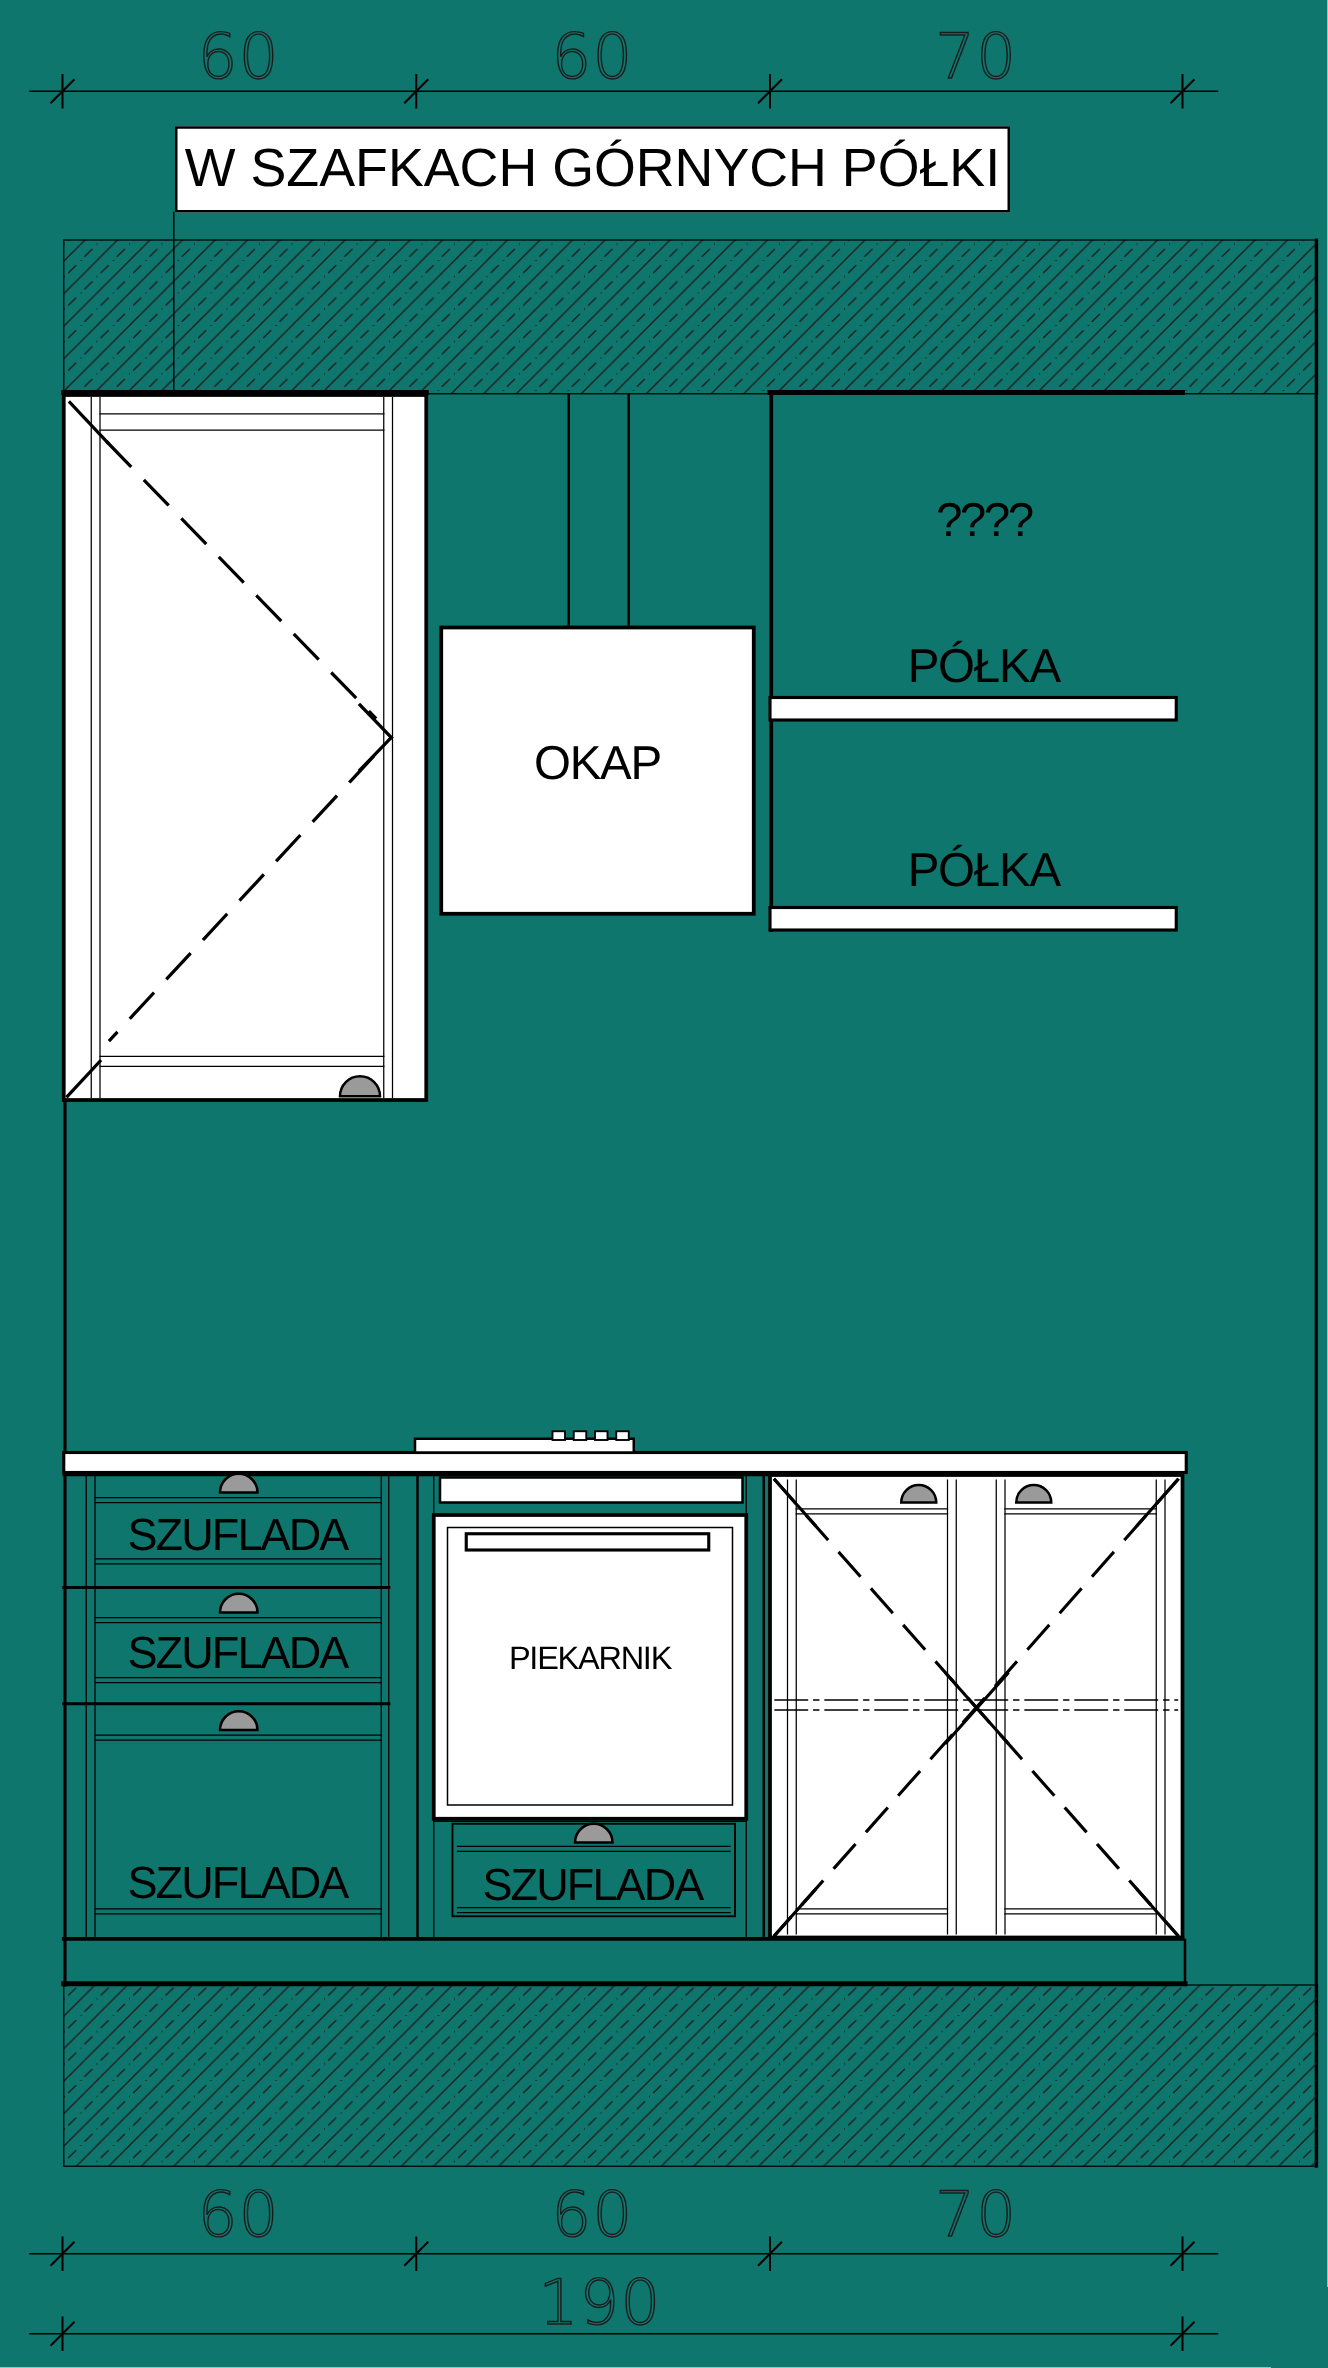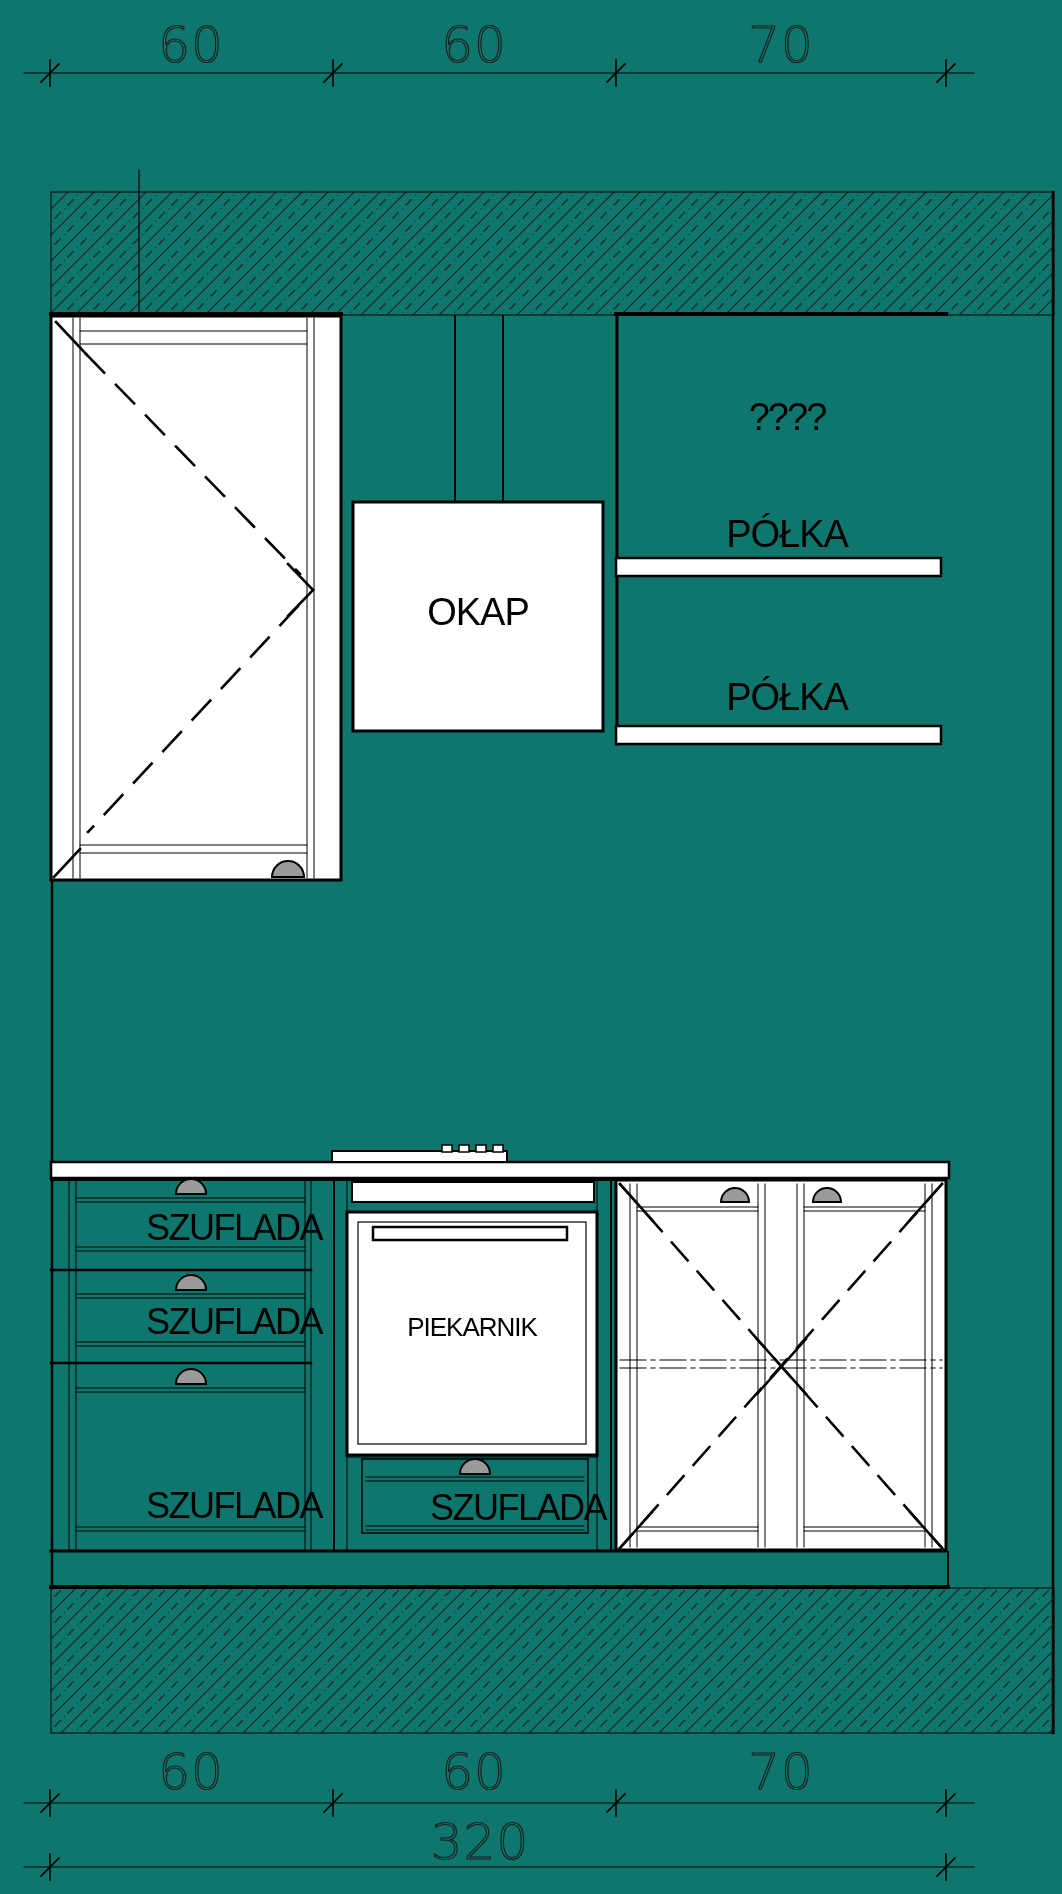--- a/index.html
+++ b/index.html
@@ -8,21 +8,21 @@
     font-family:"Liberation Sans", sans-serif;
   }
   #linework{position:absolute;left:0;top:0;}
   .lbl{
     position:absolute;transform:translate(-50%,-50%);
     white-space:nowrap;color:#000;letter-spacing:-1px;
   }
   .lbl-title{font-size:43px;}
   .lbl-big{font-size:38px;}
   .lbl-mid{font-size:26px;letter-spacing:-1px;}
-  .lbl-cab{font-size:36px;letter-spacing:-1.5px;margin-left:44px;}
+  .lbl-cab{font-size:36px;letter-spacing:-1.5px;}
   .lbl-salon{font-size:33px;}
   .titlebox{
     position:absolute;left:140px;top:101px;width:668px;height:69px;
     border:2px solid #000;box-sizing:border-box;background:#fff;
     display:flex;align-items:center;justify-content:center;
   }
   .dim-num{
     position:absolute;transform:translate(-50%,-50%);
     font-family:"DejaVu Sans", sans-serif;
     font-size:50px;font-weight:300;color:#3a3a3a;letter-spacing:1px;white-space:nowrap;
@@ -235,30 +235,33 @@
         <line x1="937" y1="1876" x2="955" y2="1858"></line>
           <line x1="946" y1="1854" x2="946" y2="1880"></line>
       </g>
     </g>
   </svg>
 
   <div class="dim-num" style="left:191px;top:45px;">60</div>
   <div class="dim-num" style="left:474px;top:45px;">60</div>
   <div class="dim-num" style="left:781px;top:45px;">70</div>
 
+  <div class="titlebox">
+    <span class="lbl-title">W SZAFKACH GÓRNYCH PÓŁKI</span>
+  </div>
 
   <div class="lbl lbl-big" style="left:787px;top:417px;letter-spacing:-2px;">????</div>
   <div class="lbl lbl-big" style="left:787px;top:534px;">PÓŁKA</div>
   <div class="lbl lbl-big" style="left:478px;top:612px;">OKAP</div>
   <div class="lbl lbl-big" style="left:787px;top:697px;">PÓŁKA</div>
 
   <div class="lbl lbl-cab" style="left:190px;top:1228px;">SZUFLADA</div>
   <div class="lbl lbl-cab" style="left:190px;top:1322px;">SZUFLADA</div>
   <div class="lbl lbl-mid" style="left:472px;top:1327px;">PIEKARNIK</div>
   <div class="lbl lbl-cab" style="left:190px;top:1506px;">SZUFLADA</div>
   <div class="lbl lbl-cab" style="left:474px;top:1508px;">SZUFLADA</div>
 
   <div class="dim-num" style="left:191px;top:1772px;">60</div>
   <div class="dim-num" style="left:474px;top:1772px;">60</div>
   <div class="dim-num" style="left:781px;top:1772px;">70</div>
-  <div class="dim-num" style="left:480px;top:1842px;">320</div>
+  <div class="dim-num" style="left:480px;top:1842px;">190</div>
 
 </div>
 
 </body></html>

